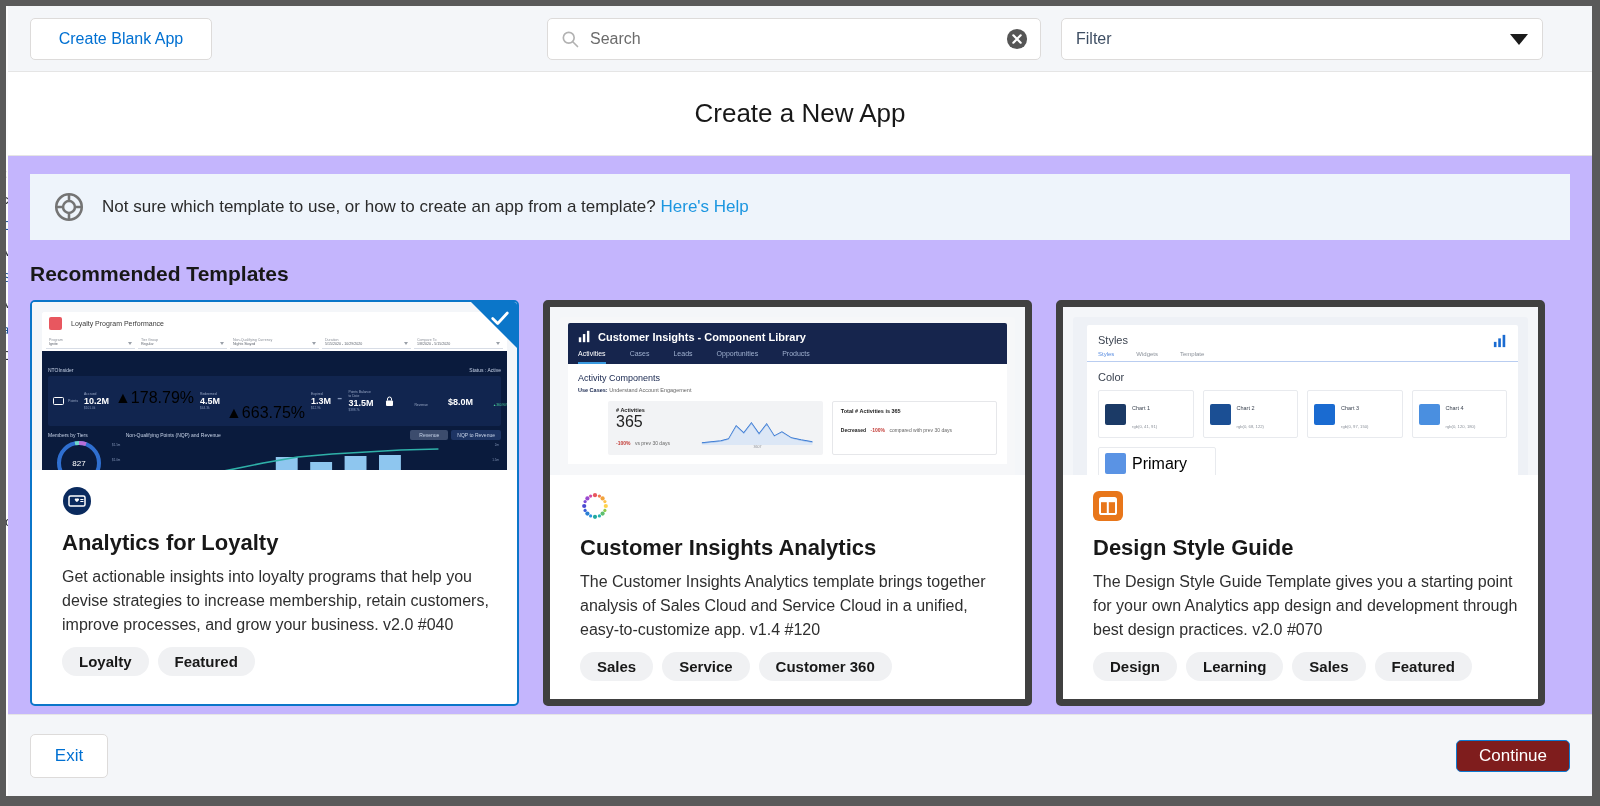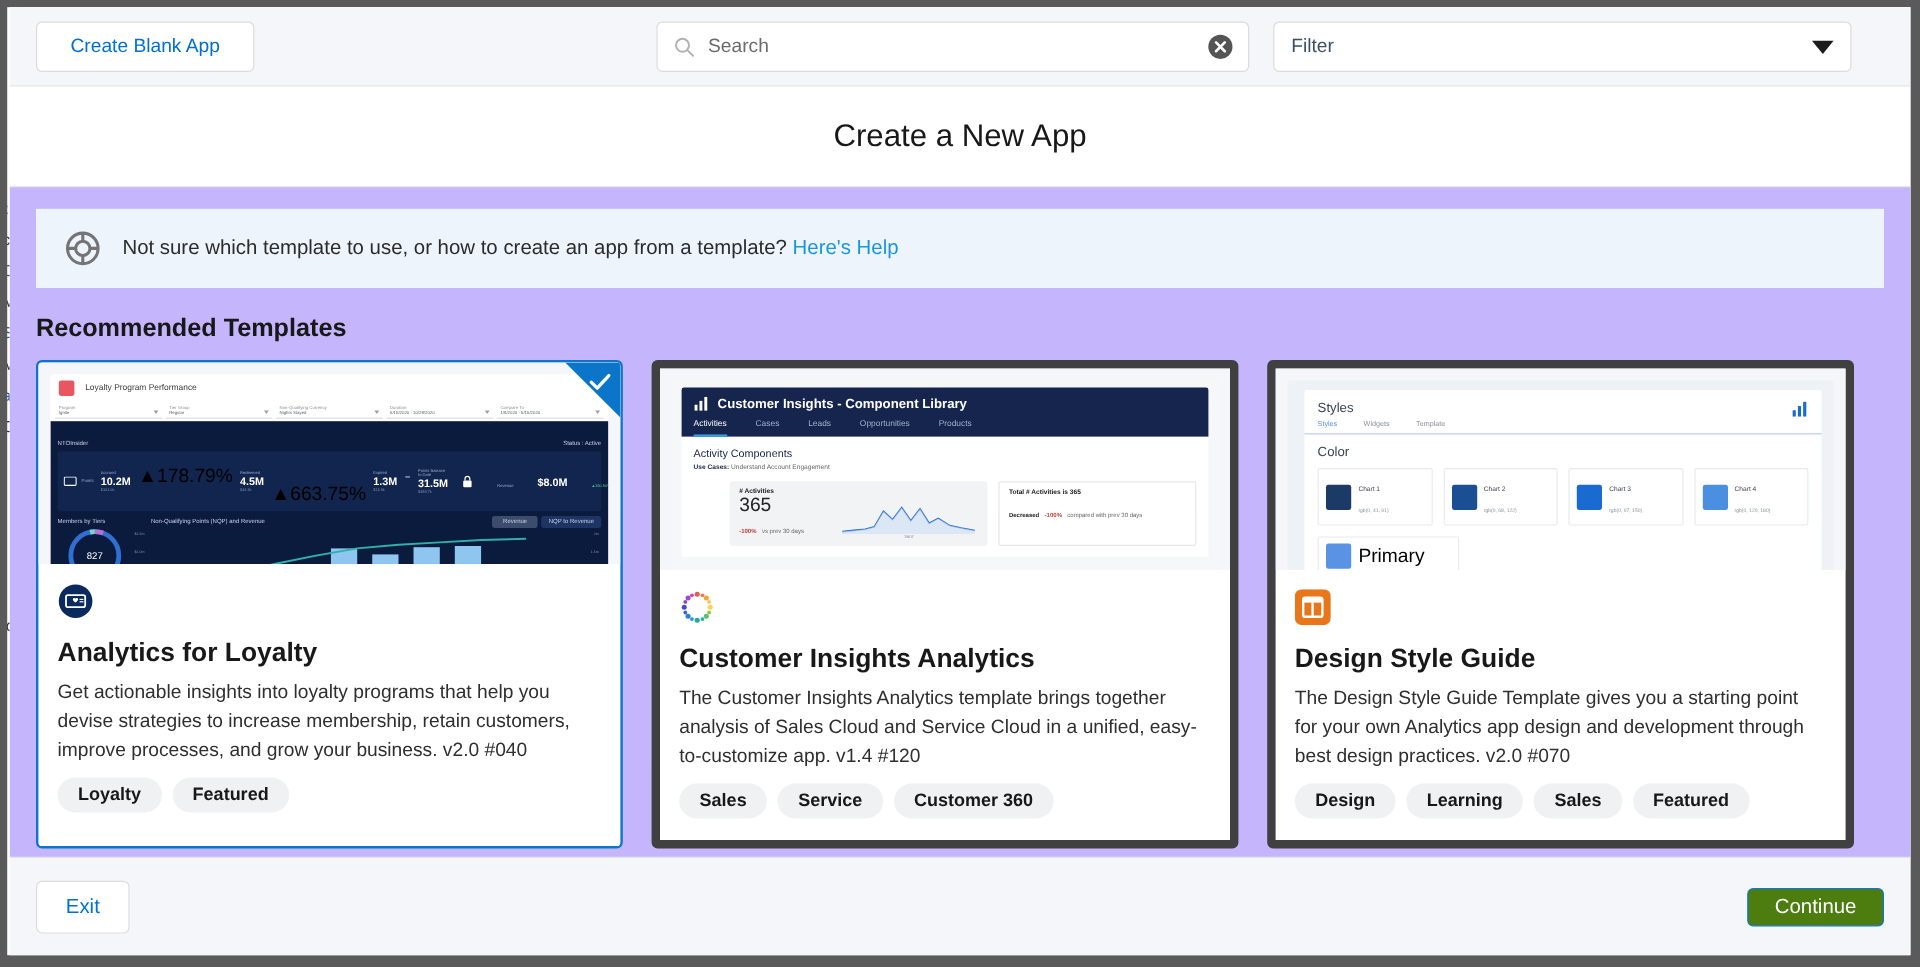--- a/index.html
+++ b/index.html
@@ -137,21 +137,21 @@
     width: 0; height: 0;
     border-top: 46px solid #0b76c9;
     border-left: 46px solid transparent;
     z-index: 5;
   }
   .card-check {
     position: absolute; right: 6px; top: 5px; z-index: 6;
     width: 22px; height: 22px;
   }
 
-  .card-info { padding: 16px 20px 18px 16px; }
+  .card-info { padding: 16px 20px 18px 30px; }
   .card-icon { width: 30px; height: 30px; margin-bottom: 10px; }
   .card-title { font-size: 22px; font-weight: bold; color: #181818; margin-bottom: 9px; }
   .card-desc  { font-size: 16px; color: #2f2f2f; line-height: 24px; min-height: 72px; }
   .card-tags  { margin-top: 10px; display: flex; flex-wrap: wrap; gap: 9px; }
   .tag {
     background: #f0f1f3; color: #181818;
     font-size: 15px; font-weight: bold;
     border-radius: 18px; padding: 6px 17px;
   }
 
@@ -227,21 +227,21 @@
     display: flex; align-items: center; justify-content: space-between;
     padding: 0 22px;
   }
   #exit-button {
     width: 78px; height: 44px;
     background: #fff; border: 1px solid #dddbda; border-radius: 5px;
     color: #0070d2; font-size: 17px; cursor: pointer;
   }
   #continue-button {
     width: 114px; height: 32px;
-    background: #4d7c0f; border: 1px solid #0d7ad1; border-radius: 5px;
+    background: #7f1d1d; border: 1px solid #0d7ad1; border-radius: 5px;
     color: #fff; font-size: 17px; cursor: pointer;
   }
 </style>
 </head>
 <body>
 
 <div id="bg-page">
   <div id="bg-strip">
     <div style="margin-top:155px;" class="b">t</div>
     <div>c</div>

